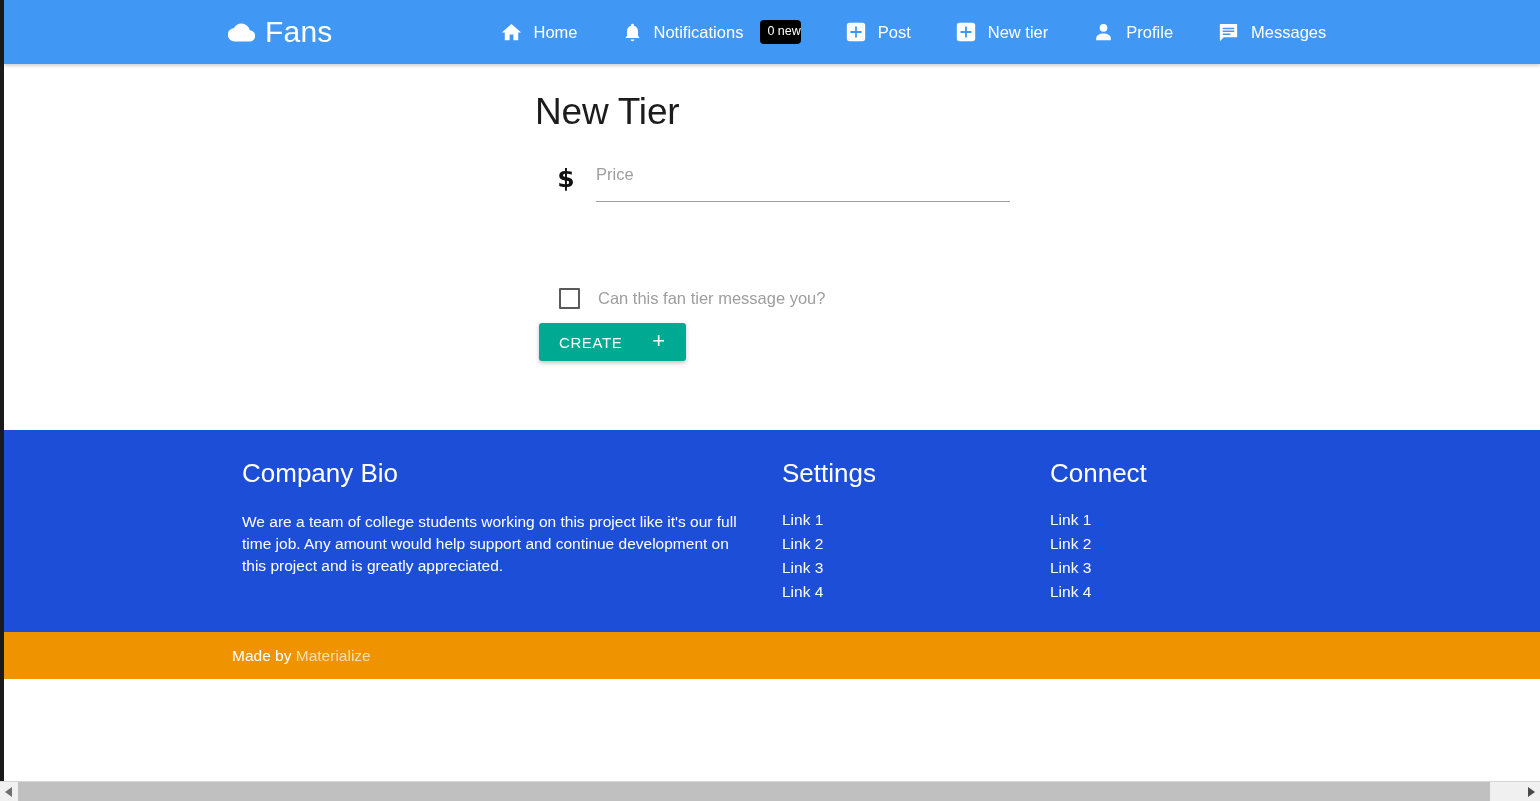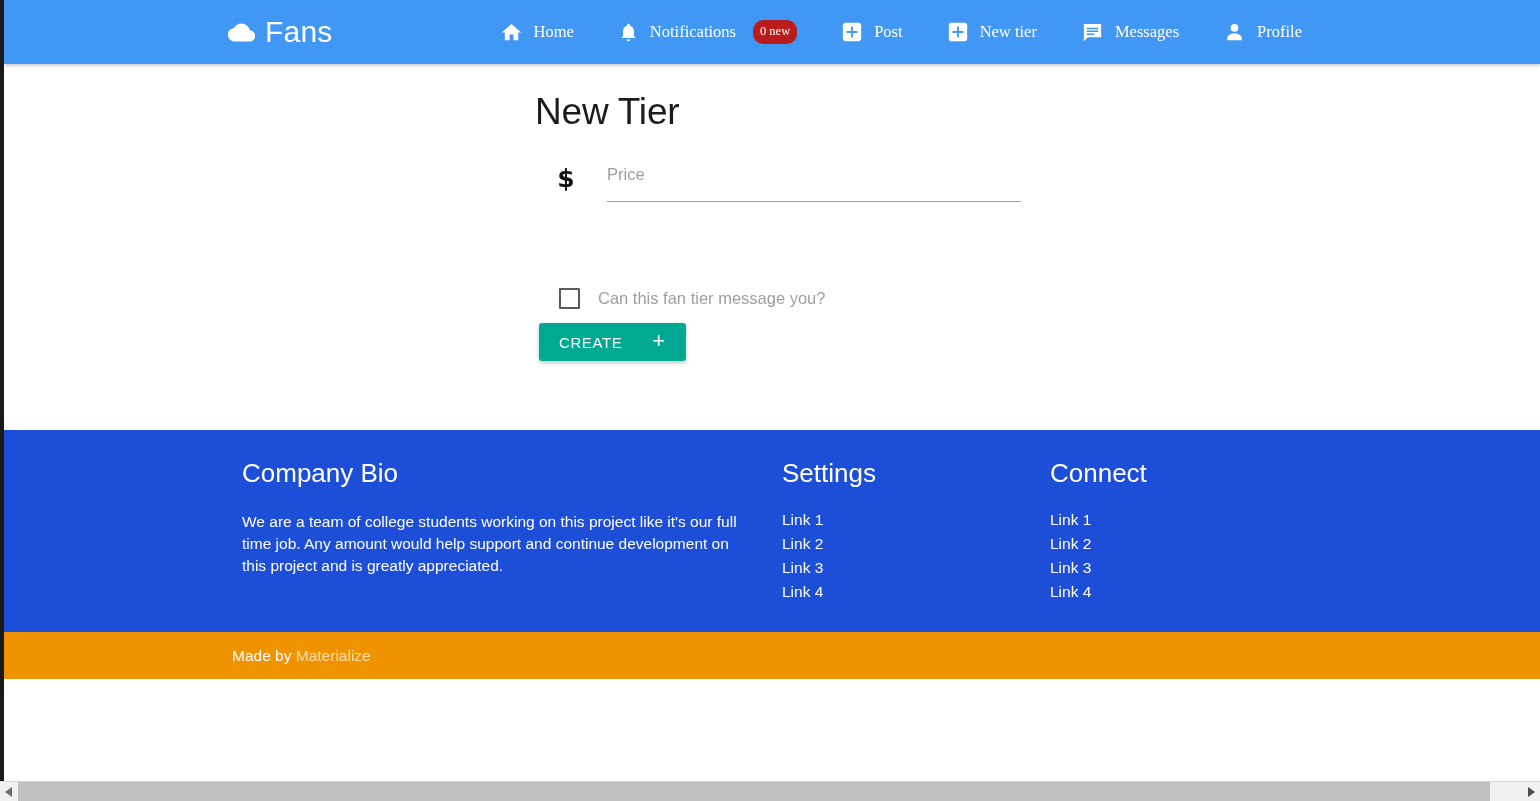--- a/index.html
+++ b/index.html
@@ -56,43 +56,42 @@
     font-weight: 400;
     color: #ffffff;
     letter-spacing: 0.2px;
     line-height: 1;
   }
   .nav-links {
     display: flex;
     align-items: center;
     margin-left: 145px;
     gap: 0px;
-    font-family: Liberation Serif, serif;
   }
   .nav-item {
     display: flex;
     align-items: center;
     gap: 11px;
     padding: 0 22px;
     height: 64px;
     color: #ffffff;
     font-size: 16.5px;
     text-decoration: none;
     cursor: pointer;
     white-space: nowrap;
   }
   .nav-label { color: #ffffff; }
   .badge-new {
     display: inline-block;
-    background: #b91c1c;
+    background: #000000;
     color: #ffffff;
     font-size: 12.5px;
     line-height: 1;
-    padding: 5px 7px 6px 7px;
-    border-radius: 10px;
+    padding: 5px 0 6px 7px;
+    border-radius: 4px;
     margin-left: 6px;
     white-space: nowrap;
   }
   .ico { display: inline-flex; align-items: center; justify-content: center; }
   .ico svg { display: block; }
 
   
   .main {
     position: relative;
     height: 366px;
@@ -133,21 +132,21 @@
   }
   .dollar-glyph {
     font-family: "DejaVu Sans", sans-serif;
     font-size: 25px;
     font-weight: 700;
     color: #111111;
     line-height: 1;
   }
   .field {
     position: absolute;
-    left: 72px;
+    left: 61px;
     top: 0;
     width: 414px;
     height: 48px;
     border: none;
     border-bottom: 1px solid #9e9e9e;
     background: transparent;
     outline: none;
     font-family: "Liberation Sans", sans-serif;
     font-size: 16.5px;
     color: #333333;
@@ -367,36 +366,36 @@
             <svg width="22" height="22" viewBox="0 0 24 24">
               <rect x="2" y="2" width="20" height="20" rx="3" fill="#ffffff"></rect>
               <path d="M11 6h2v5h5v2h-5v5h-2v-5H6v-2h5z" fill="#4198f4"></path>
             </svg>
           </span>
           <span class="nav-label">New tier</span>
         </a>
 
         <a class="nav-item" href="#">
           <span class="ico">
+            <svg width="23" height="23" viewBox="0 0 24 24" fill="#ffffff">
+              <circle cx="12" cy="7.2" r="4"></circle>
+              <path d="M12 13c-4.2 0-7.6 2.2-7.6 4.9V20h15.2v-2.1c0-2.7-3.4-4.9-7.6-4.9z"></path>
+            </svg>
+          </span>
+          <span class="nav-label">Profile</span>
+        </a>
+
+        <a class="nav-item" href="#">
+          <span class="ico">
             <svg width="23" height="23" viewBox="0 0 24 24">
               <path d="M3 3h18v14H7l-4 4z" fill="#ffffff"></path>
               <path d="M6 7h12v1.6H6zM6 10h12v1.6H6zM6 13h8v1.6H6z" fill="#4198f4"></path>
             </svg>
           </span>
           <span class="nav-label">Messages</span>
-        </a>
-
-        <a class="nav-item" href="#">
-          <span class="ico">
-            <svg width="23" height="23" viewBox="0 0 24 24" fill="#ffffff">
-              <circle cx="12" cy="7.2" r="4"></circle>
-              <path d="M12 13c-4.2 0-7.6 2.2-7.6 4.9V20h15.2v-2.1c0-2.7-3.4-4.9-7.6-4.9z"></path>
-            </svg>
-          </span>
-          <span class="nav-label">Profile</span>
         </a>
 
       </div>
     </nav>
 
     <main class="main">
 
       <h1 class="page-title">New Tier</h1>
 
       <form class="form-wrap">

